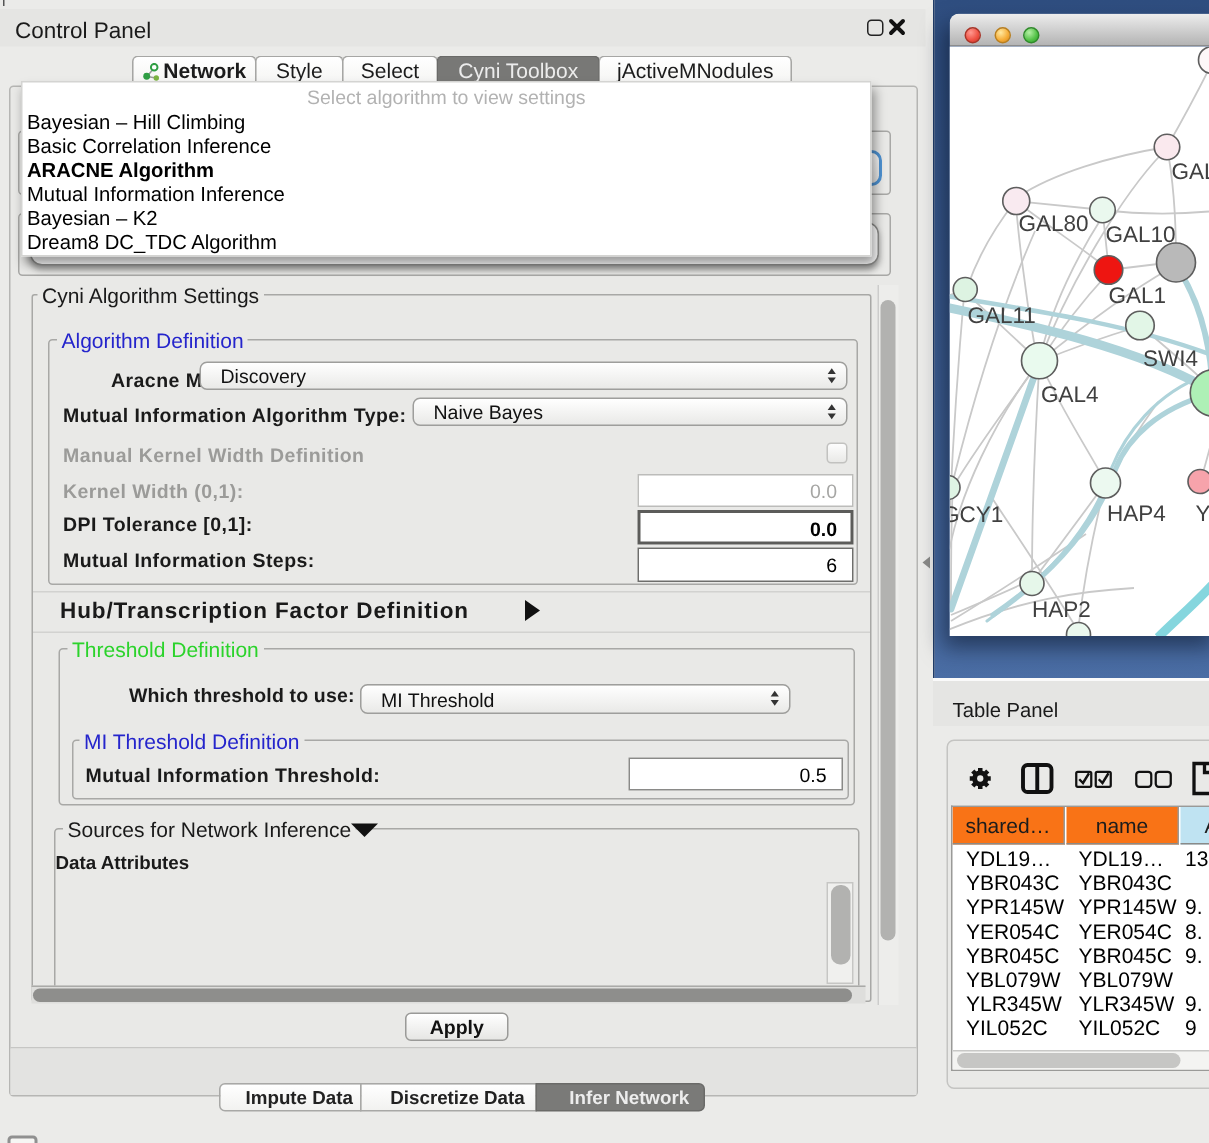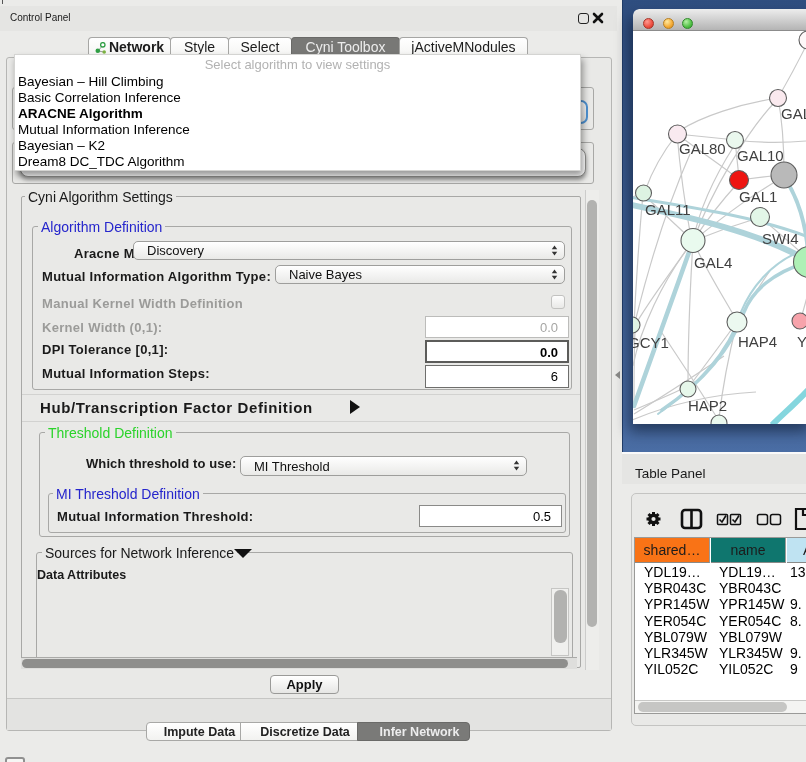--- a/index.html
+++ b/index.html
@@ -3,21 +3,21 @@
 <meta charset="utf-8">
 <style>
 * { margin:0; padding:0; box-sizing:border-box; }
 html,body { width:806px; height:762px; overflow:hidden; background:#ebebe9;
   font-family:"Liberation Sans", sans-serif; }
 .abs { position:absolute; }
 #stage { position:relative; width:806px; height:762px; }
 .bold { font-weight:bold; }
 
 #cp-titlebar { left:0; top:6px; width:617px; height:25px; background:#e5e5e3; }
-#cp-title { left:10px; top:12px; font-size:10px; color:#1a1a1a; }
+#cp-title { left:10px; top:12px; font-size:15px; color:#1a1a1a; }
 
 .tab { position:absolute; top:37px; height:20px; background:linear-gradient(#ffffff,#f4f4f2);
   border:1px solid #a6a6a4; border-bottom:none; border-radius:4px 4px 0 0;
   font-size:14px; color:#1c1c1c; text-align:center; line-height:19px; }
 .tabdark { background:#787876; color:#ececec; border-color:#6a6a68; }
 
 #panel { left:6px; top:57px; width:606px; height:674px; background:#e9e9e7;
   border:1px solid #b6b6b4; border-radius:3px; }
 .group { position:absolute; border:1px solid #a8a8a6; border-radius:3px; }
 .glabel { position:absolute; font-size:14px; background:#e9e9e7; padding:0 3px; white-space:nowrap; }
@@ -283,27 +283,28 @@
   </g>
 
   <g stroke="#111" fill="none" stroke-width="2.2">
     <path d="M156 4 L156 24 L170 24 L170 4 Z"></path>
     <path d="M163 4 L163 10 L170 10"></path>
   </g>
 </svg>
 
 <div class="abs" style="left:634px;top:537px;width:172px;height:177px;background:#fff;border:1px solid #9a9a98;border-right:none;overflow:hidden;">
   <div style="position:absolute;left:0;top:0;height:25px;width:75px;background:#f97316;border-right:1px solid #9a9a98;border-bottom:1px solid #8a8a88;text-align:center;font-size:14px;line-height:25px;color:#1c1c1c;">shared…</div>
-  <div style="position:absolute;left:76px;top:0;height:25px;width:75px;background:#0f766e;border-right:1px solid #9a9a98;border-bottom:1px solid #8a8a88;text-align:center;font-size:14px;line-height:25px;color:#1c1c1c;">name</div>
+  <div style="position:absolute;left:76px;top:0;height:25px;width:75px;background:#f97316;border-right:1px solid #9a9a98;border-bottom:1px solid #8a8a88;text-align:center;font-size:14px;line-height:25px;color:#1c1c1c;">name</div>
   <div style="position:absolute;left:152px;top:0;height:25px;width:60px;background:#bfe3f2;border-bottom:1px solid #8a8a88;font-size:14px;line-height:25px;color:#1c1c1c;padding-left:16px;">A</div>
   <div style="position:absolute;left:0;top:26px;font-size:14px;color:#000;line-height:16.2px;white-space:nowrap;">
     <div><span style="display:inline-block;width:76px;padding-left:9px;">YDL19…</span><span style="display:inline-block;width:76px;padding-left:8px;">YDL19…</span><span style="padding-left:3px;">13</span></div>
     <div><span style="display:inline-block;width:76px;padding-left:9px;">YBR043C</span><span style="display:inline-block;width:76px;padding-left:8px;">YBR043C</span></div>
     <div><span style="display:inline-block;width:76px;padding-left:9px;">YPR145W</span><span style="display:inline-block;width:76px;padding-left:8px;">YPR145W</span><span style="padding-left:3px;">9.</span></div>
     <div><span style="display:inline-block;width:76px;padding-left:9px;">YER054C</span><span style="display:inline-block;width:76px;padding-left:8px;">YER054C</span><span style="padding-left:3px;">8.</span></div>
+    <div><span style="display:inline-block;width:76px;padding-left:9px;">YBR045C</span><span style="display:inline-block;width:76px;padding-left:8px;">YBR045C</span><span style="padding-left:3px;">9.</span></div>
     <div><span style="display:inline-block;width:76px;padding-left:9px;">YBL079W</span><span style="display:inline-block;width:76px;padding-left:8px;">YBL079W</span></div>
     <div><span style="display:inline-block;width:76px;padding-left:9px;">YLR345W</span><span style="display:inline-block;width:76px;padding-left:8px;">YLR345W</span><span style="padding-left:3px;">9.</span></div>
     <div><span style="display:inline-block;width:76px;padding-left:9px;">YIL052C</span><span style="display:inline-block;width:76px;padding-left:8px;">YIL052C</span><span style="padding-left:3px;">9</span></div>
   </div>
 
   <div style="position:absolute;left:0;top:162px;width:172px;height:15px;background:#f4f4f2;border-top:1px solid #c8c8c6;"></div>
   <div style="position:absolute;left:3px;top:164px;width:149px;height:10px;background:#c6c6c4;border-radius:5px;"></div>
 </div>
 </div>
 

